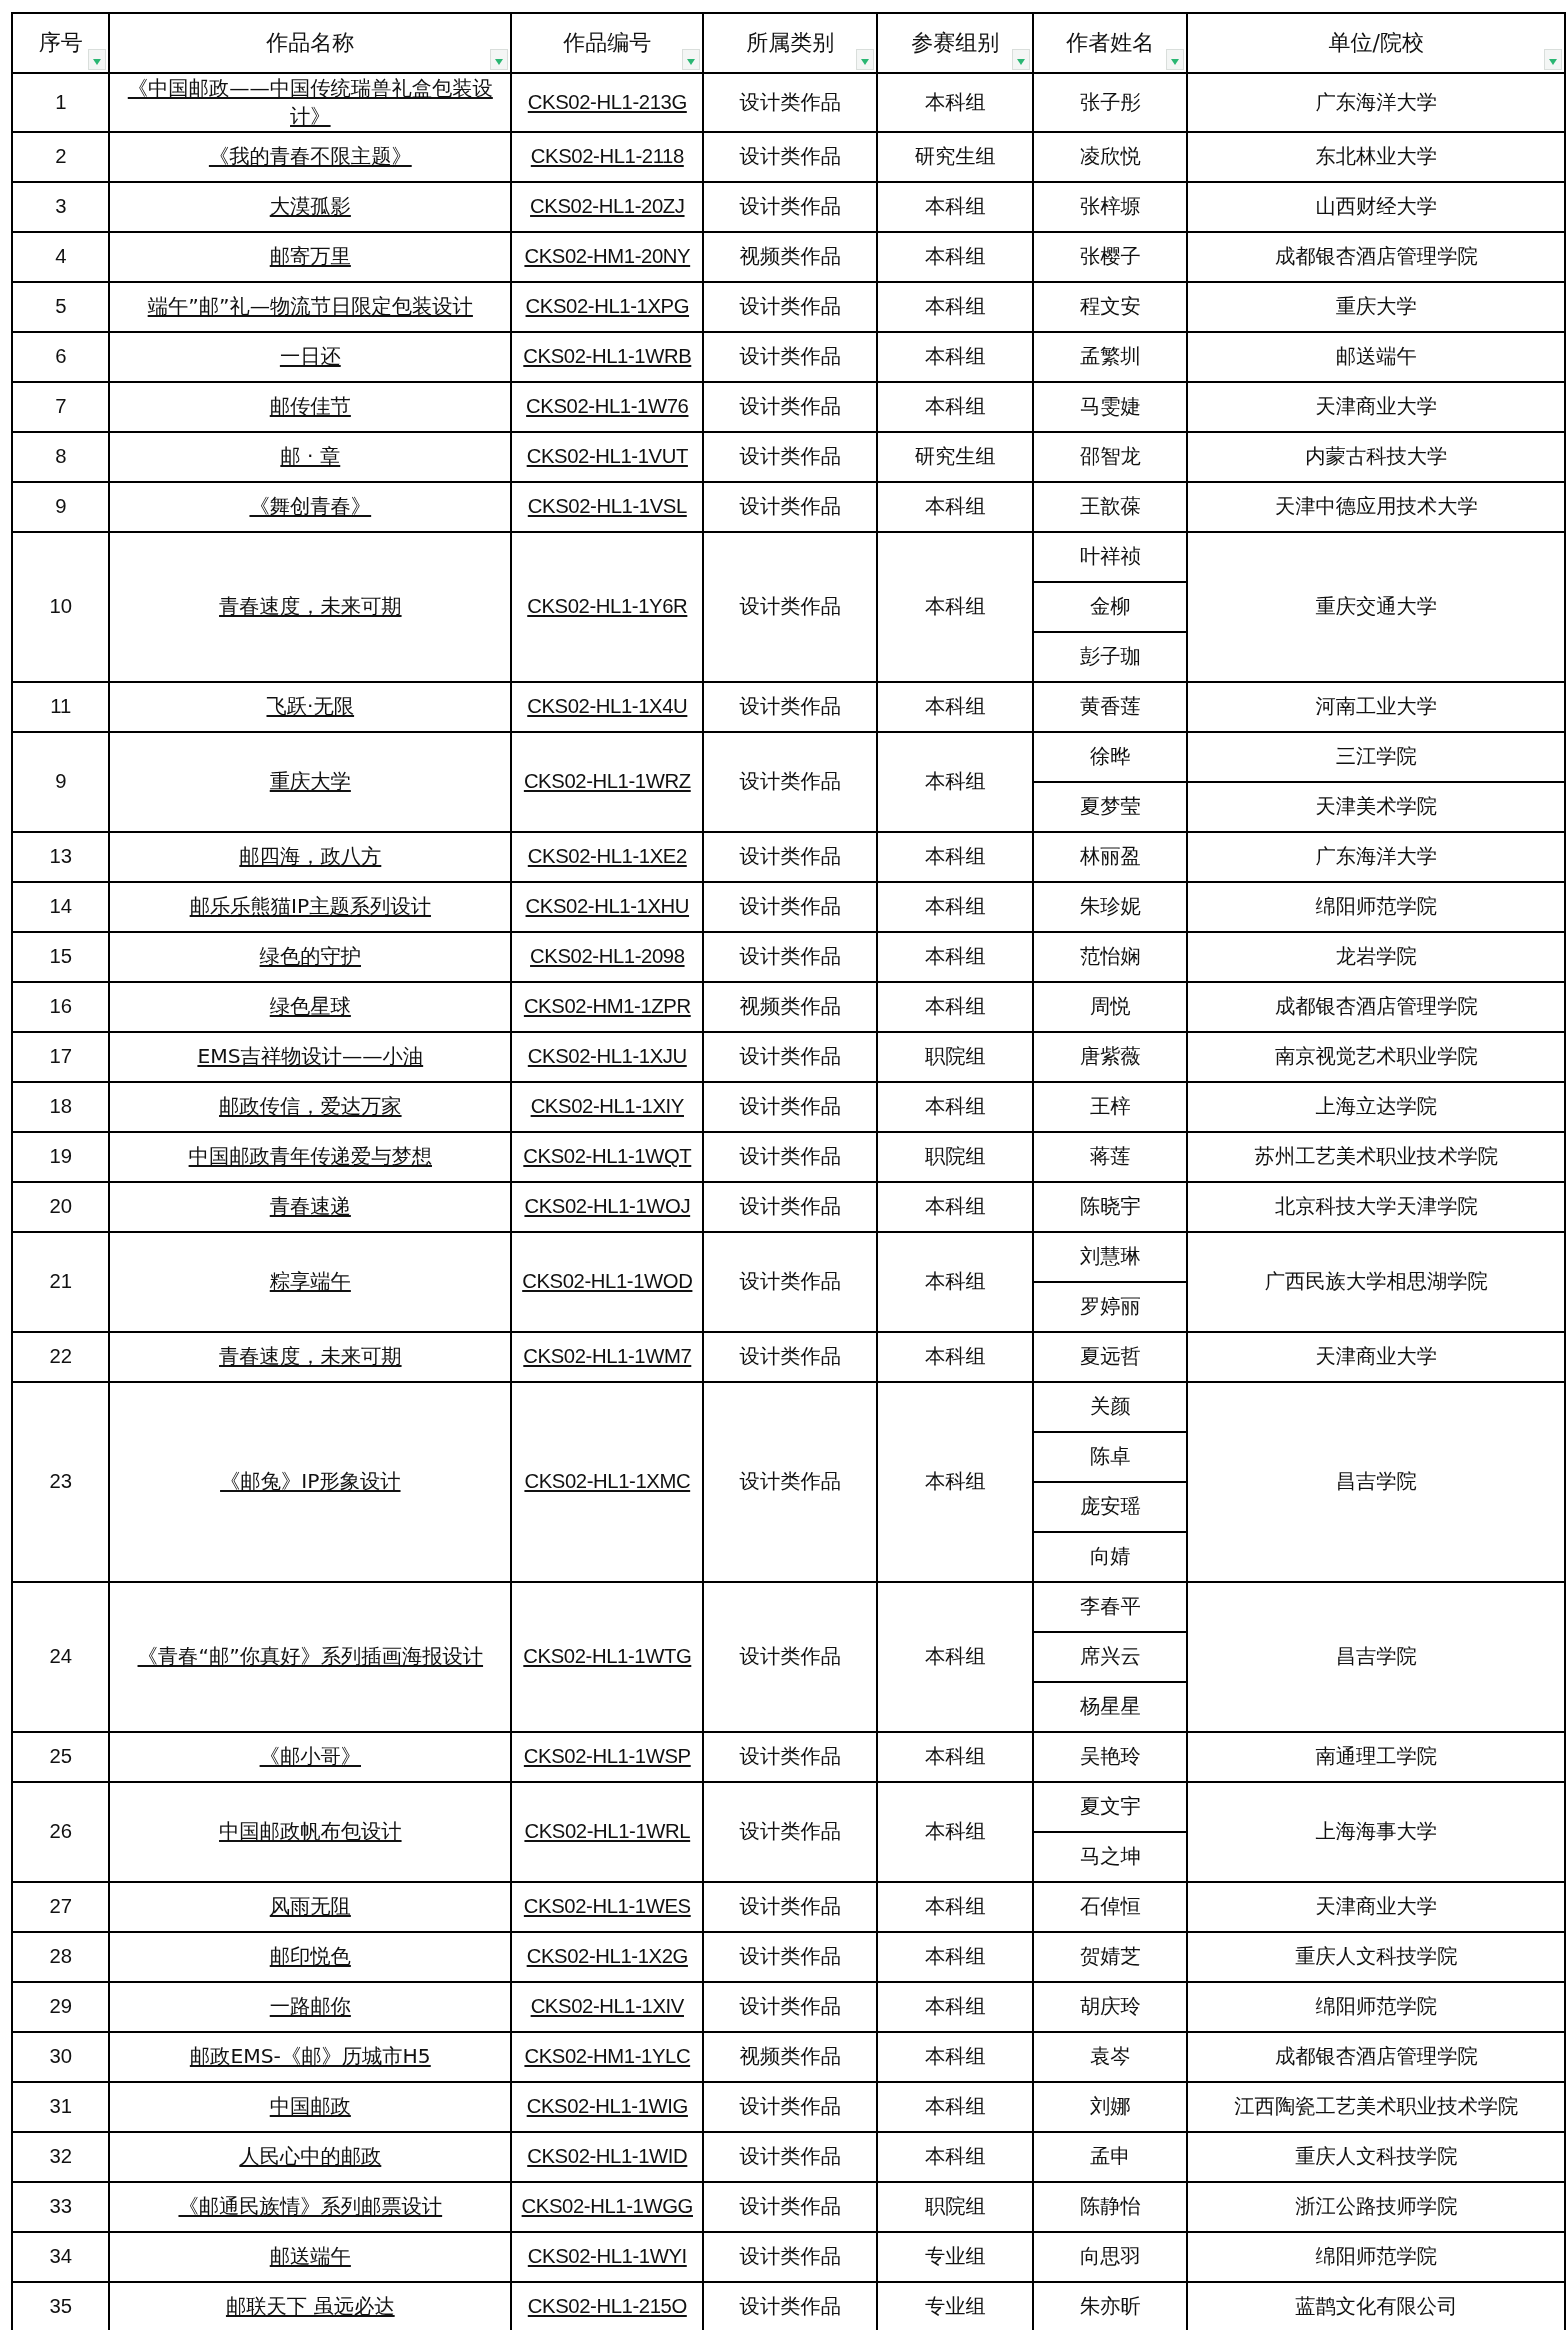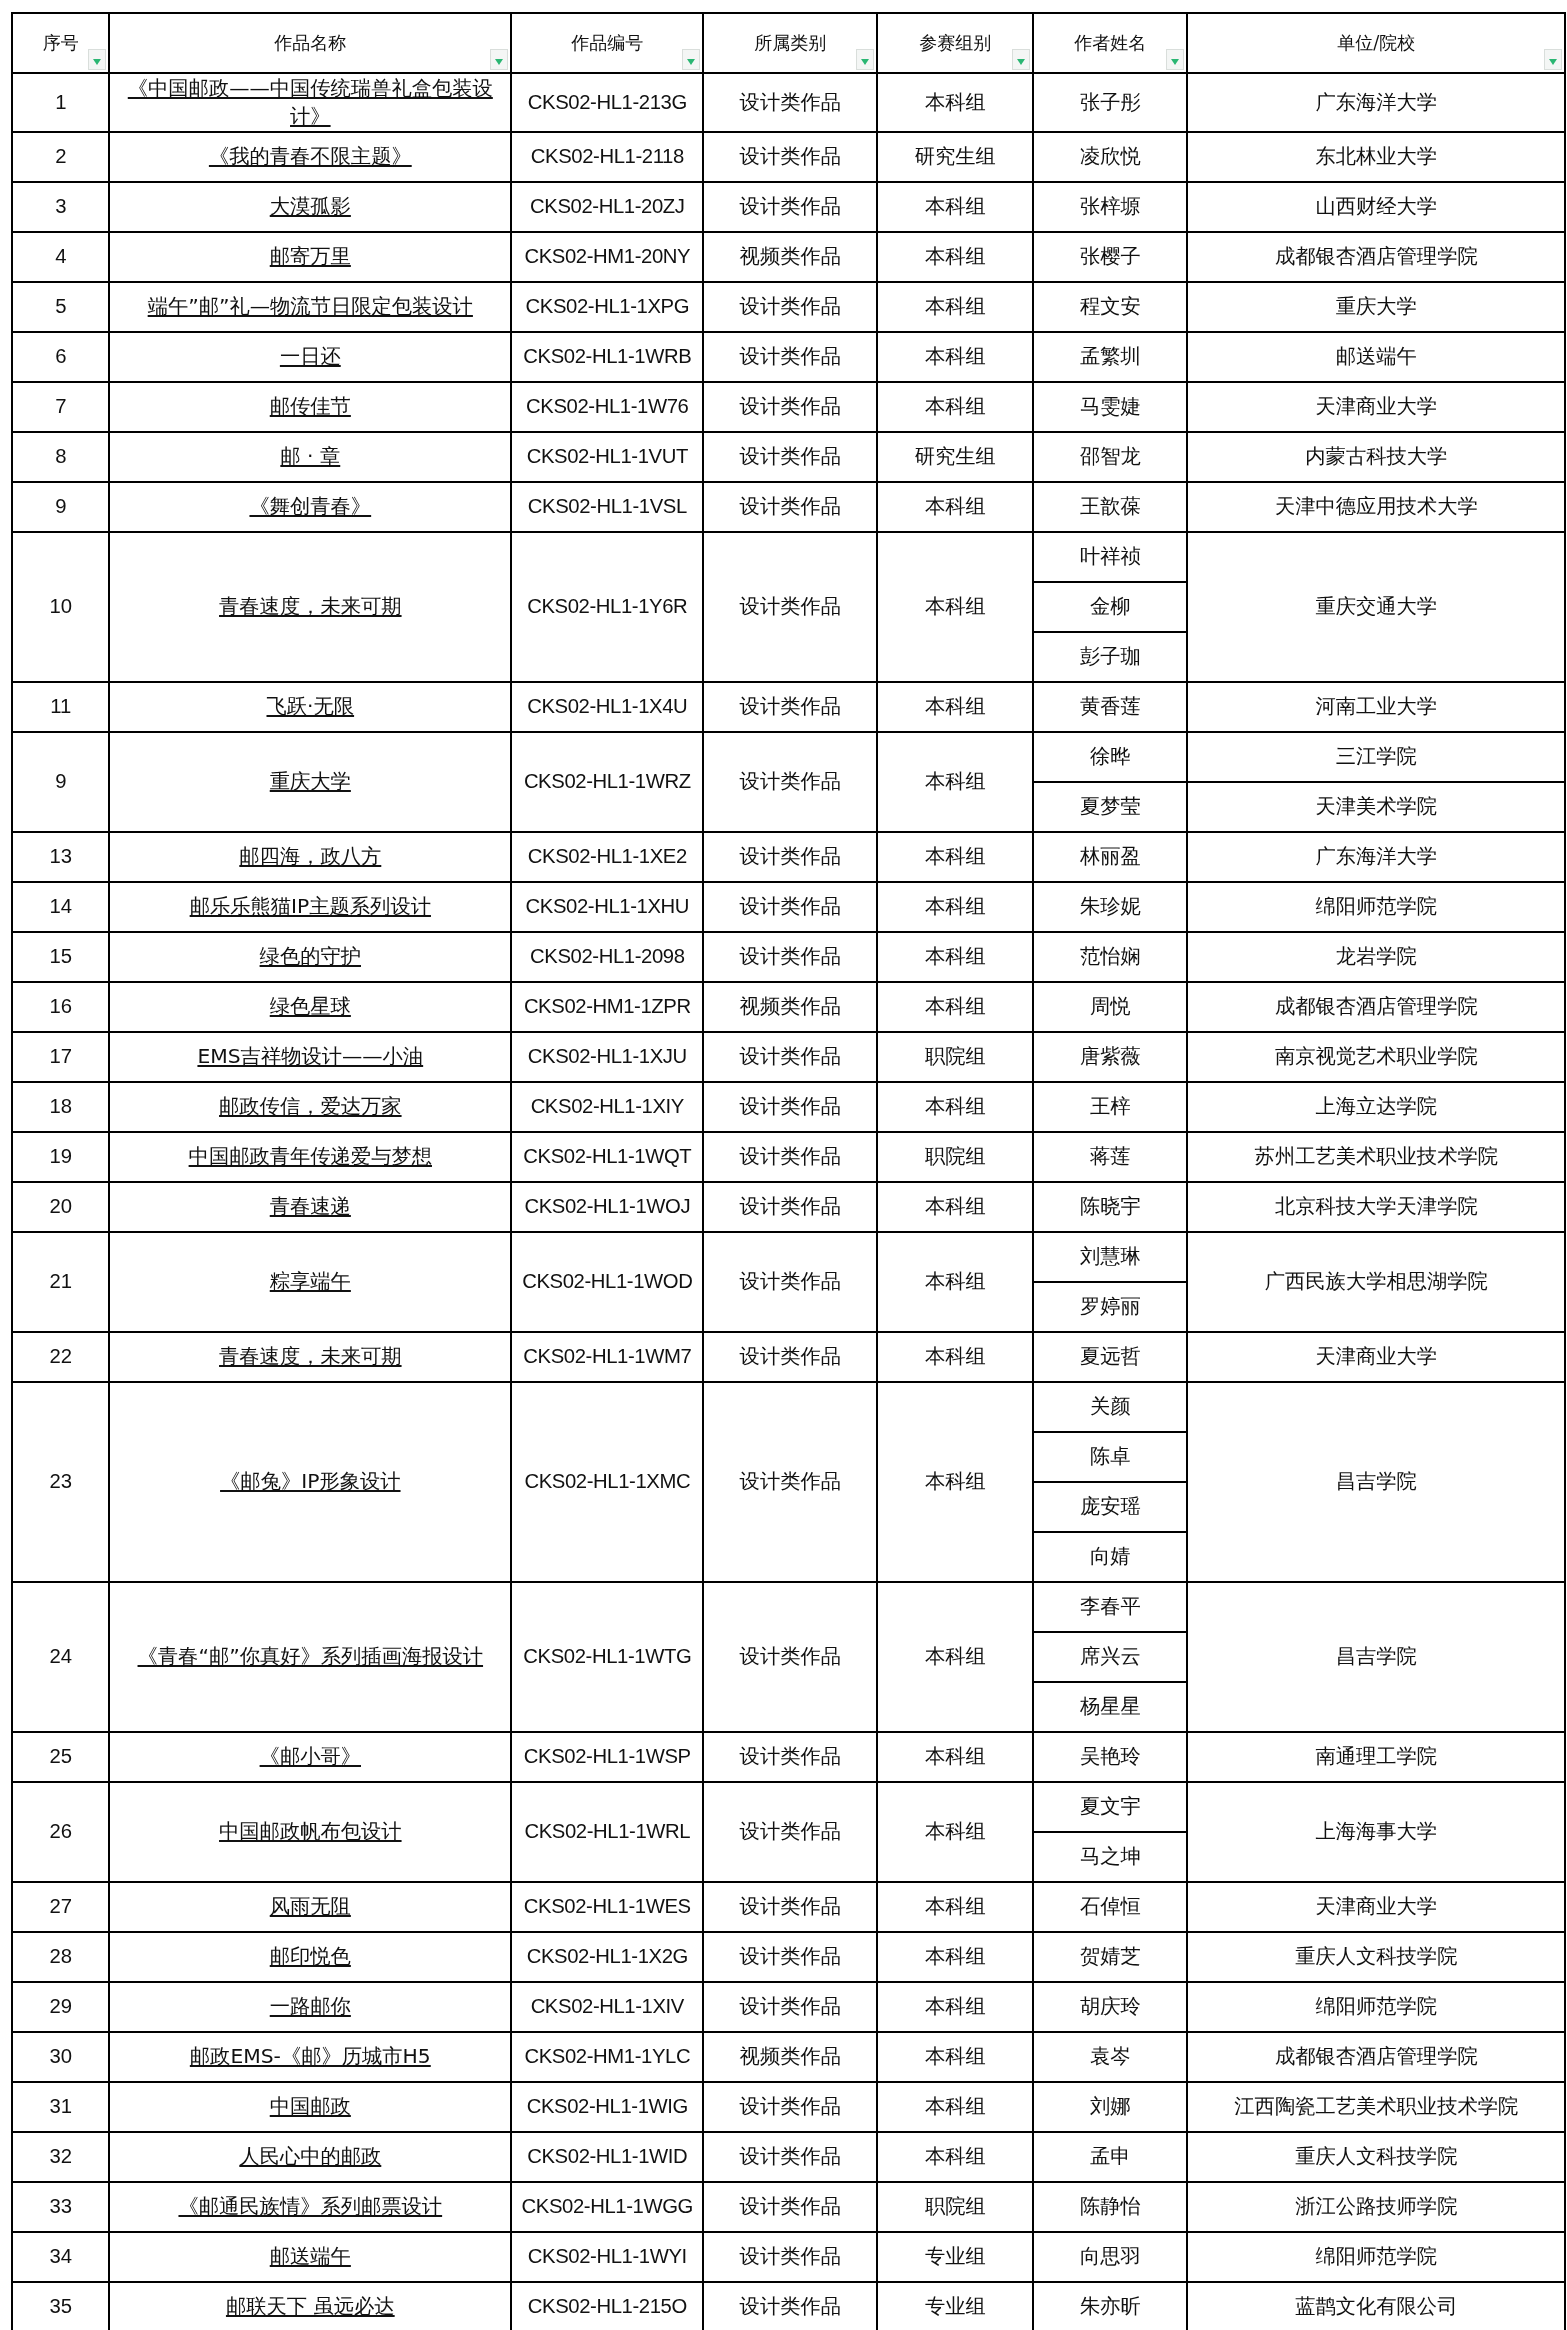--- a/index.html
+++ b/index.html
@@ -11,25 +11,25 @@
     width: 1552px;
   }
   table.sheet td, table.sheet th {
     border: 2.3px solid #000;
     text-align: center; vertical-align: middle;
     padding: 0 4.5px; box-sizing: border-box;
     font-size: 20.3px; line-height: 1.35;
     font-weight: normal;
     overflow: hidden;
   }
-  table.sheet th { height: 60px; font-size: 18px; position: relative; font-family: "DejaVu Serif", "Liberation Serif", serif; }
+  table.sheet th { height: 60px; font-size: 22px; position: relative; font-family: "DejaVu Serif", "Liberation Serif", serif; }
   tr.first td { height: 59px; }
   tr.sub td { height: 50px; }
   td.num { font-family: "Liberation Sans", "DejaVu Sans", sans-serif; font-size: 21px; }
-  td.code { font-family: "Liberation Sans", "DejaVu Sans", sans-serif; font-size: 19px; letter-spacing: -0.4px; }
+  td.code { font-family: "Liberation Sans", "DejaVu Sans", sans-serif; font-size: 19px; letter-spacing: -0.4px; text-decoration: underline; }
   td.title { font-size: 20.3px; text-decoration: underline; }
   .filter-btn {
     position: absolute; right: 2.3px; bottom: 2.3px;
     width: 18px; height: 20.3px;
     background: #f4f6f5; border: 0.8px solid #d9dedb; box-sizing: border-box;
     display: flex; align-items: flex-end; justify-content: center; padding-bottom: 3.8px;
     cursor: pointer;
   }
   .filter-btn .tri {
     width: 0; height: 0;

